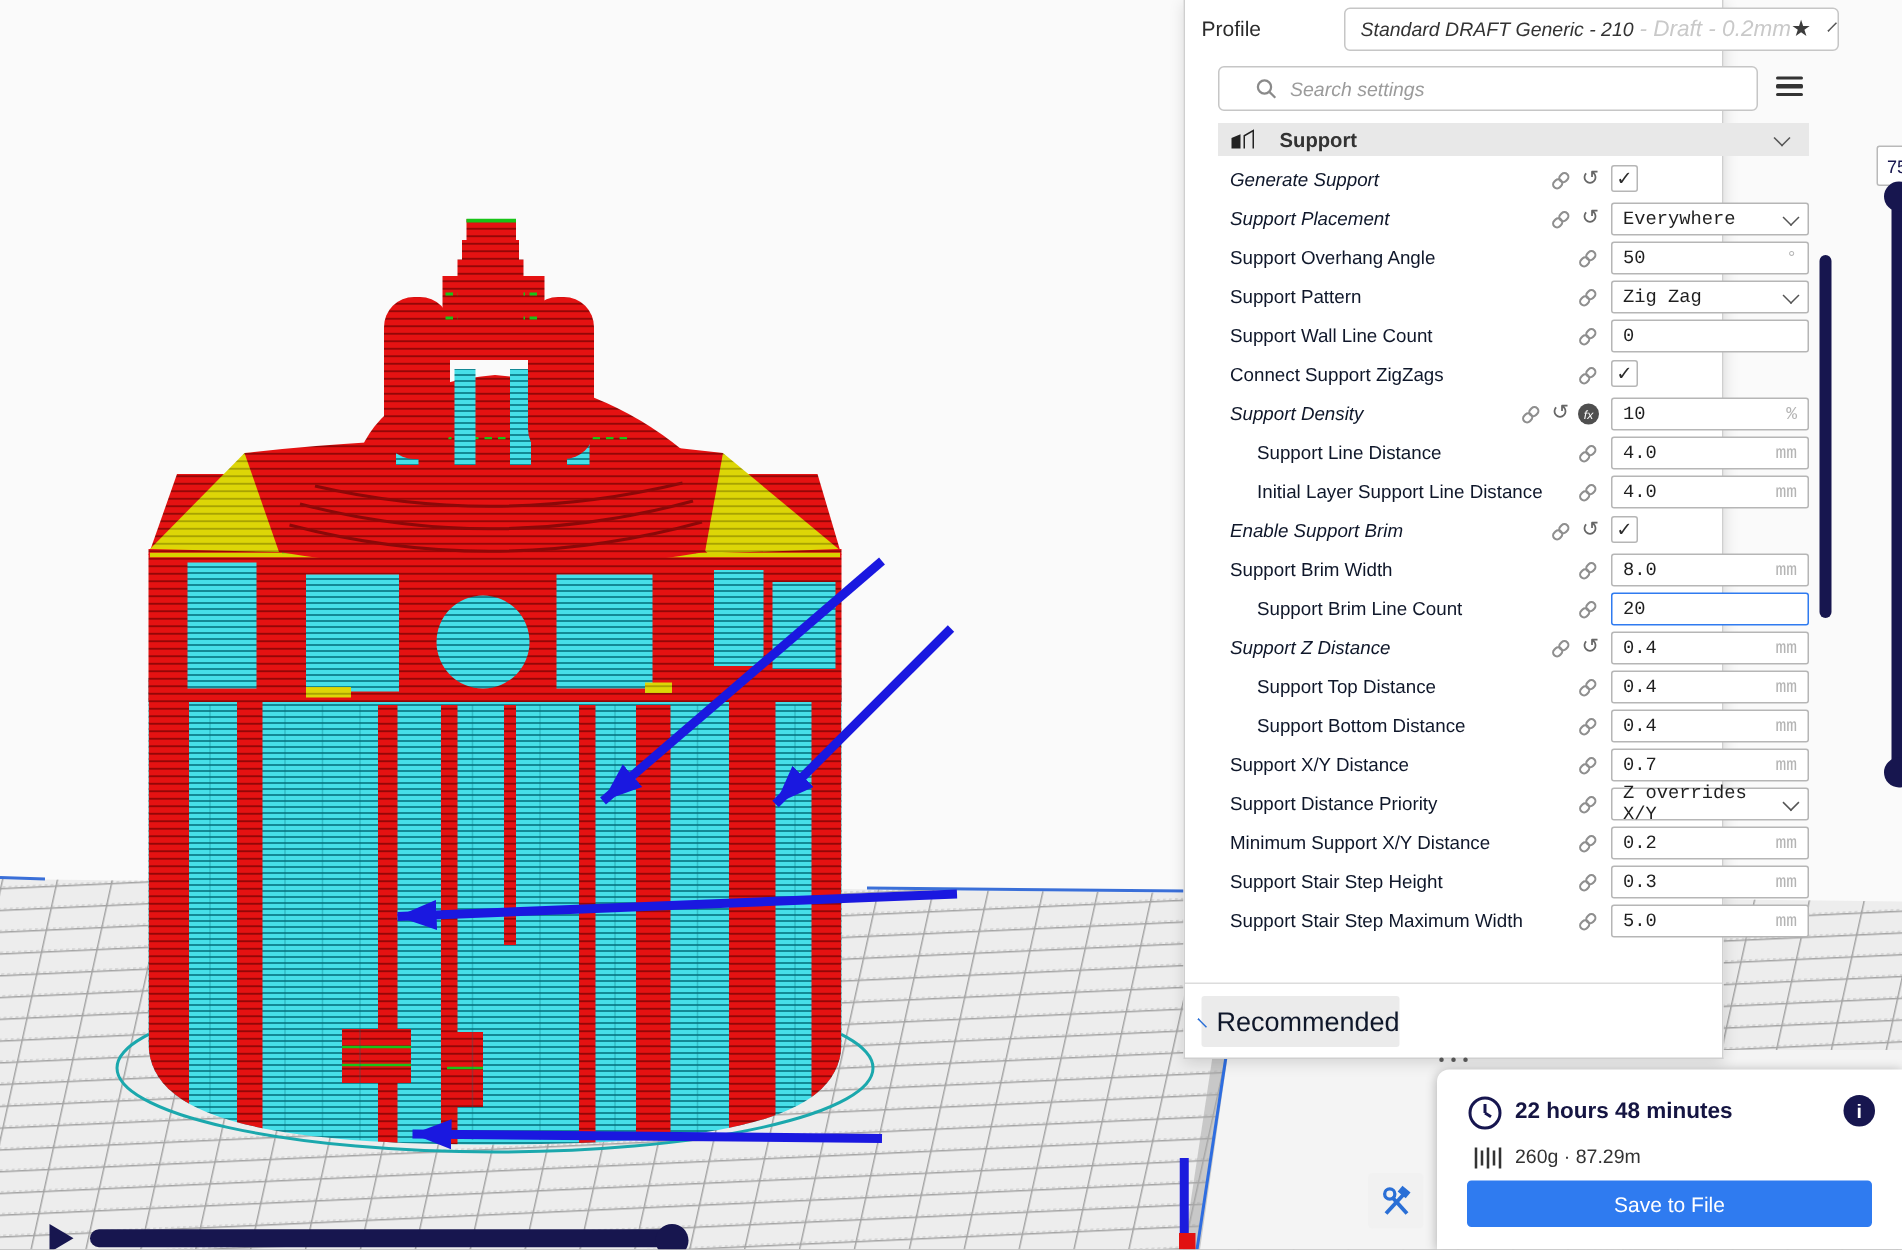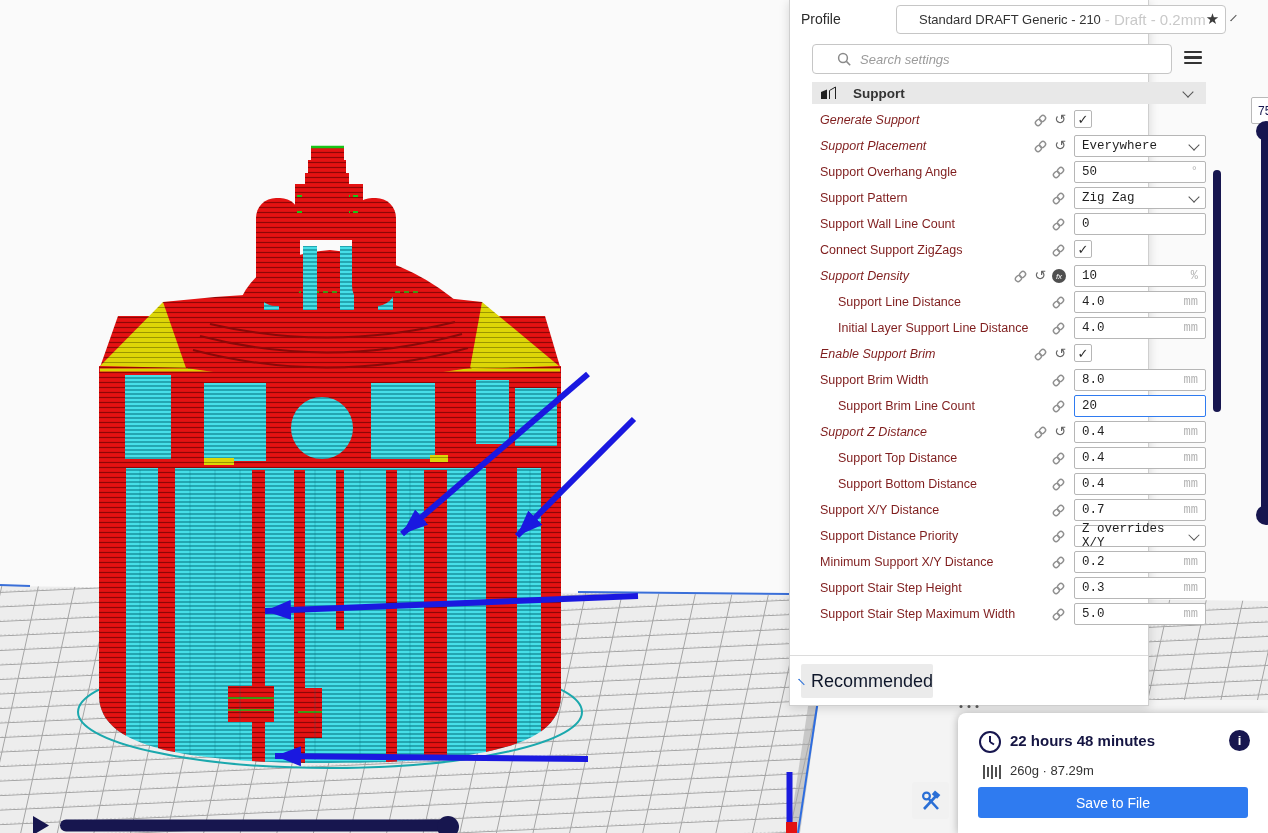--- a/index.html
+++ b/index.html
@@ -5,41 +5,41 @@
   html,body{margin:0;padding:0;background:#888;}
   #app{position:relative;width:1268px;height:833px;overflow:hidden;background:#fafafa;
        font-family:"Liberation Sans",sans-serif;-webkit-font-smoothing:antialiased;}
   .glyph{font-family:"DejaVu Sans",sans-serif;}
 
   
   #settings-panel{position:absolute;left:789px;top:0;width:360px;height:706px;background:#fff;
       border:1px solid #cfcfcf;border-top:none;box-sizing:border-box;box-shadow:0 2px 10px rgba(0,0,0,.15);}
   .profile-label{position:absolute;left:11px;top:11px;font-size:14px;color:#2b2b2b;}
   .profile-box{position:absolute;left:106px;top:5px;width:330px;height:29px;background:#fff;
-      border:1px solid #c6c6c6;border-radius:4px;box-sizing:border-box;display:flex;align-items:center;padding:0 22px;}
+      border:1px solid #c6c6c6;border-radius:4px;box-sizing:border-box;display:flex;align-items:center;padding:0 10px;font-style:italic;}
   .profile-box .pvalue{font-size:13px;color:#333;white-space:nowrap;}
   .profile-box .psuffix{font-size:15px;color:#c9c9c9;white-space:nowrap;margin-left:4px;}
   .profile-box .star{margin-left:auto;font-size:15px;color:#3c3c3c;line-height:1;}
   .chev{display:inline-block;width:7px;height:7px;border-right:1.7px solid #555;border-bottom:1.7px solid #555;
         transform:rotate(45deg);}
   .profile-box .chev{margin-left:14px;margin-bottom:3px;}
   .search-box{position:absolute;left:22px;top:44px;width:360px;height:30px;border:1px solid #c6c6c6;
       border-radius:4px;box-sizing:border-box;background:#fff;display:flex;align-items:center;padding:0 24px;}
   .search-box input{border:none;outline:none;flex:1;font-style:italic;font-size:13px;color:#555;
       font-family:"Liberation Sans",sans-serif;margin-left:6px;background:transparent;}
   .search-box input::placeholder{color:#9b9b9b;}
   .hamburger{position:absolute;left:394px;top:51px;width:18px;height:14px;cursor:pointer;}
   .hamburger span{display:block;height:2.4px;background:#333;margin-bottom:3px;border-radius:1px;}
   .cat-header{position:absolute;left:22px;top:82px;width:394px;height:22px;background:#e8e8e8;
       display:flex;align-items:center;}
   .cat-header .ctitle{font-size:13.5px;font-weight:bold;color:#333;margin-left:16px;}
   .cat-header .chev{margin-left:auto;margin-right:14px;margin-top:-2px;}
   #settings-rows{position:absolute;left:0;top:107px;width:452px;}
   .row{position:relative;height:26px;}
-  .lbl{position:absolute;left:30px;top:0;line-height:26px;font-size:12.5px;color:#7f1d1d;white-space:nowrap;}
+  .lbl{position:absolute;left:30px;top:0;line-height:26px;font-size:12.5px;color:#0f172a;white-space:nowrap;}
   .lbl.child{left:48px;}
   .lbl.mod{font-style:italic;}
   .icons{position:absolute;right:176px;top:0;height:26px;display:flex;align-items:center;gap:6px;}
   .ic-revert{font-size:14px;color:#666;line-height:1;transform:translateY(-1px);}
   .ic-fx{width:14px;height:14px;border-radius:50%;background:#4f4f4f;color:#fff;font-size:8px;font-style:italic;
       display:flex;align-items:center;justify-content:center;}
   .ctrl{position:absolute;left:284px;top:2px;}
   .field{box-sizing:border-box;width:132px;height:22px;border:1px solid #b6b6b6;border-radius:2px;background:#fff;
       display:flex;align-items:center;padding:0 7px;font-size:12.5px;color:#1f1f1f;font-family:Liberation Mono, monospace;}
   .field.focus{border:1px solid #2f7bf0;}

